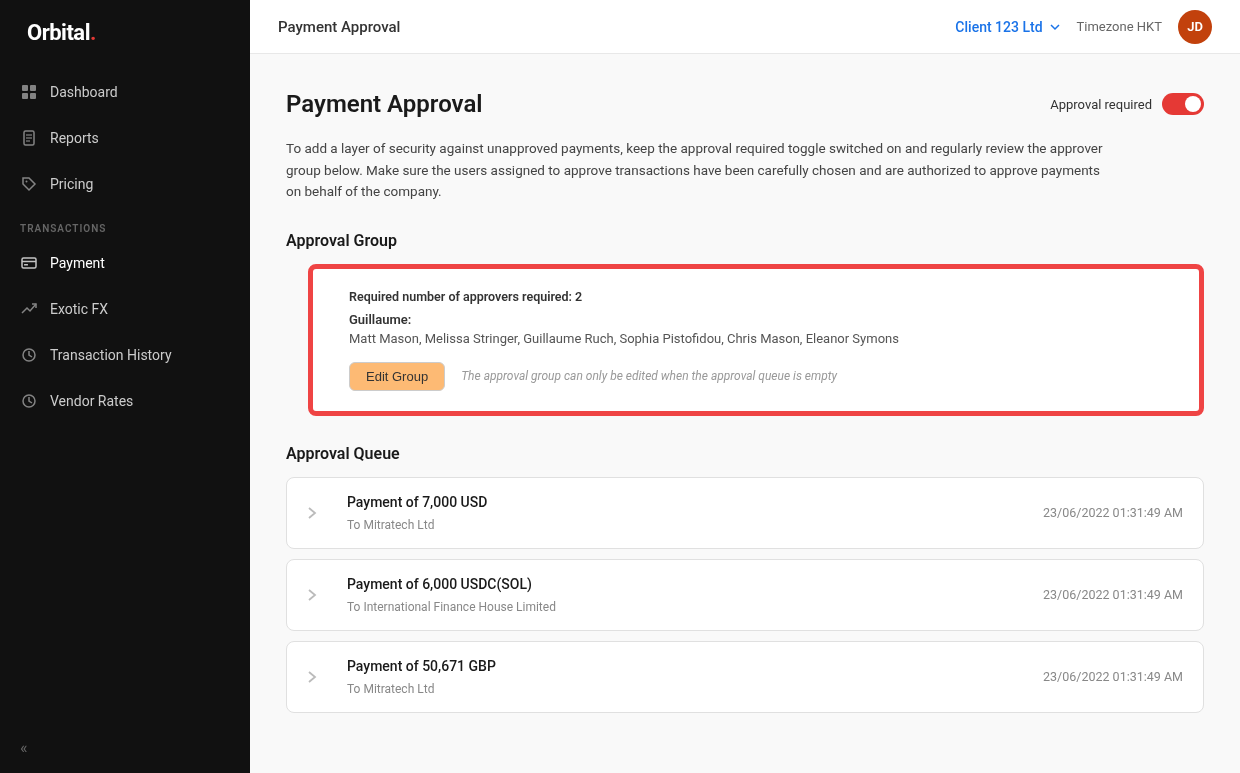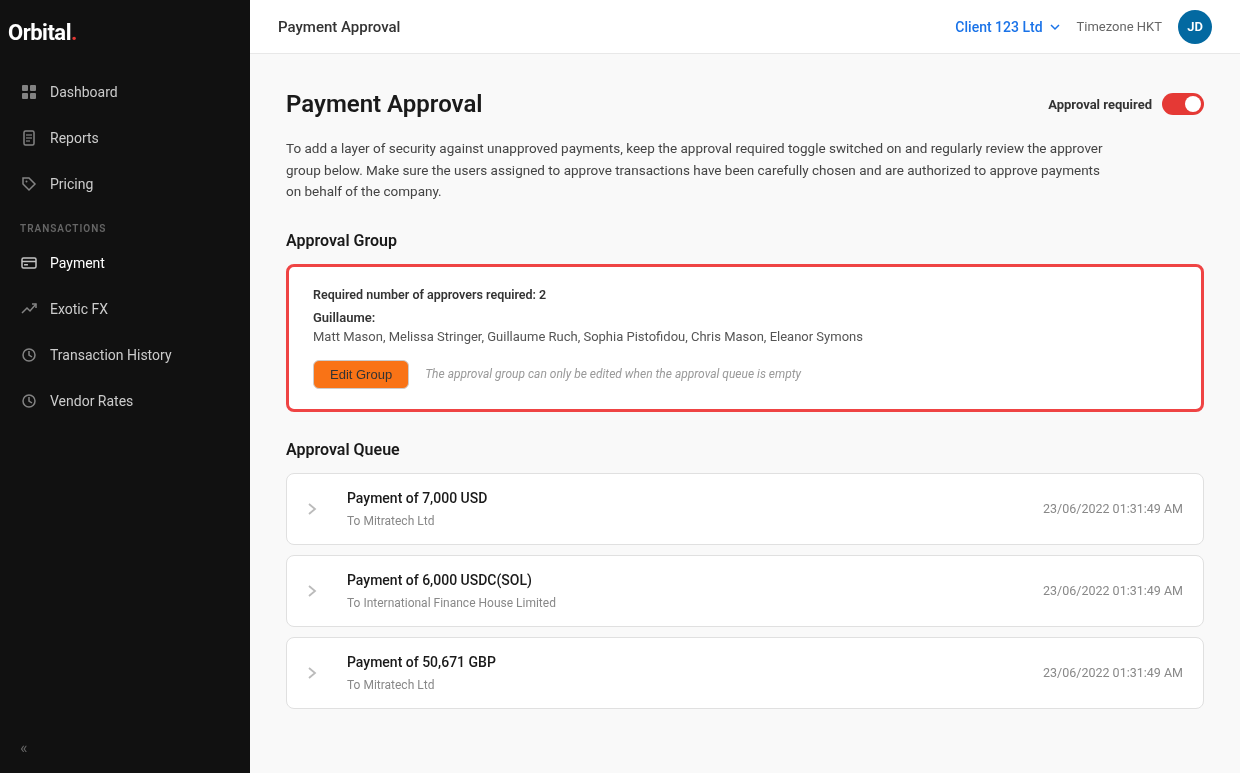--- a/index.html
+++ b/index.html
@@ -11,21 +11,21 @@
       min-width: 250px;
       background: #111;
       color: #fff;
       display: flex;
       flex-direction: column;
       height: 100vh;
       position: fixed;
       left: 0; top: 0;
     }
     #logo-area {
-      padding: 20px 20px 16px 8px;
+      padding: 20px 20px 16px 27px;
       display: flex;
       align-items: flex-start;
     }
     .logo-text {
       font-size: 22px;
       font-weight: 700;
       color: #fff;
       letter-spacing: -0.5px;
     }
     .logo-dot {
@@ -107,21 +107,21 @@
       font-weight: 500;
     }
     .timezone-text {
       font-size: 13px;
       color: #666;
     }
     .avatar {
       width: 34px;
       height: 34px;
       border-radius: 50%;
-      background: #0369a1;
+      background: #c2410c;
       color: #fff;
       display: flex;
       align-items: center;
       justify-content: center;
       font-size: 13px;
       font-weight: 600;
     }
 
     
     #main {
@@ -146,21 +146,21 @@
       color: #1a1a1a;
     }
     .toggle-group {
       display: flex;
       align-items: center;
       gap: 10px;
     }
     .toggle-label {
       font-size: 13px;
       color: #333;
-      font-weight: 700;
+      font-weight: 400;
     }
     .toggle-switch {
       width: 42px;
       height: 22px;
       background: #e53935;
       border-radius: 11px;
       position: relative;
       cursor: pointer;
     }
     .toggle-switch::after {
@@ -184,24 +184,25 @@
 
     .section-title {
       font-size: 16px;
       font-weight: 600;
       color: #1a1a1a;
       margin-bottom: 14px;
     }
 
     .card {
       background: #fff;
-      border: 3px solid #ef4444;
+      border: 5px solid #ef4444;
       border-radius: 8px;
-      padding: 20px 24px;
+      padding: 20px 36px;
       margin-bottom: 28px;
+      margin-left: 22px;
     }
 
     .approvers-info {
       font-size: 12.5px;
       color: #888;
       margin-bottom: 8px;
     }
     .approvers-info span {
       color: #333;
       font-weight: 600;
@@ -217,21 +218,21 @@
       color: #555;
       margin-bottom: 16px;
     }
     .edit-group-row {
       display: flex;
       align-items: center;
       gap: 16px;
     }
     .edit-group-btn {
       border: 1.5px solid #ccc;
-      background: #f97316;
+      background: #fdba74;
       color: #333;
       font-size: 13px;
       padding: 6px 16px;
       border-radius: 6px;
       cursor: pointer;
     }
     .edit-note {
       font-size: 12px;
       color: #999;
       font-style: italic;

